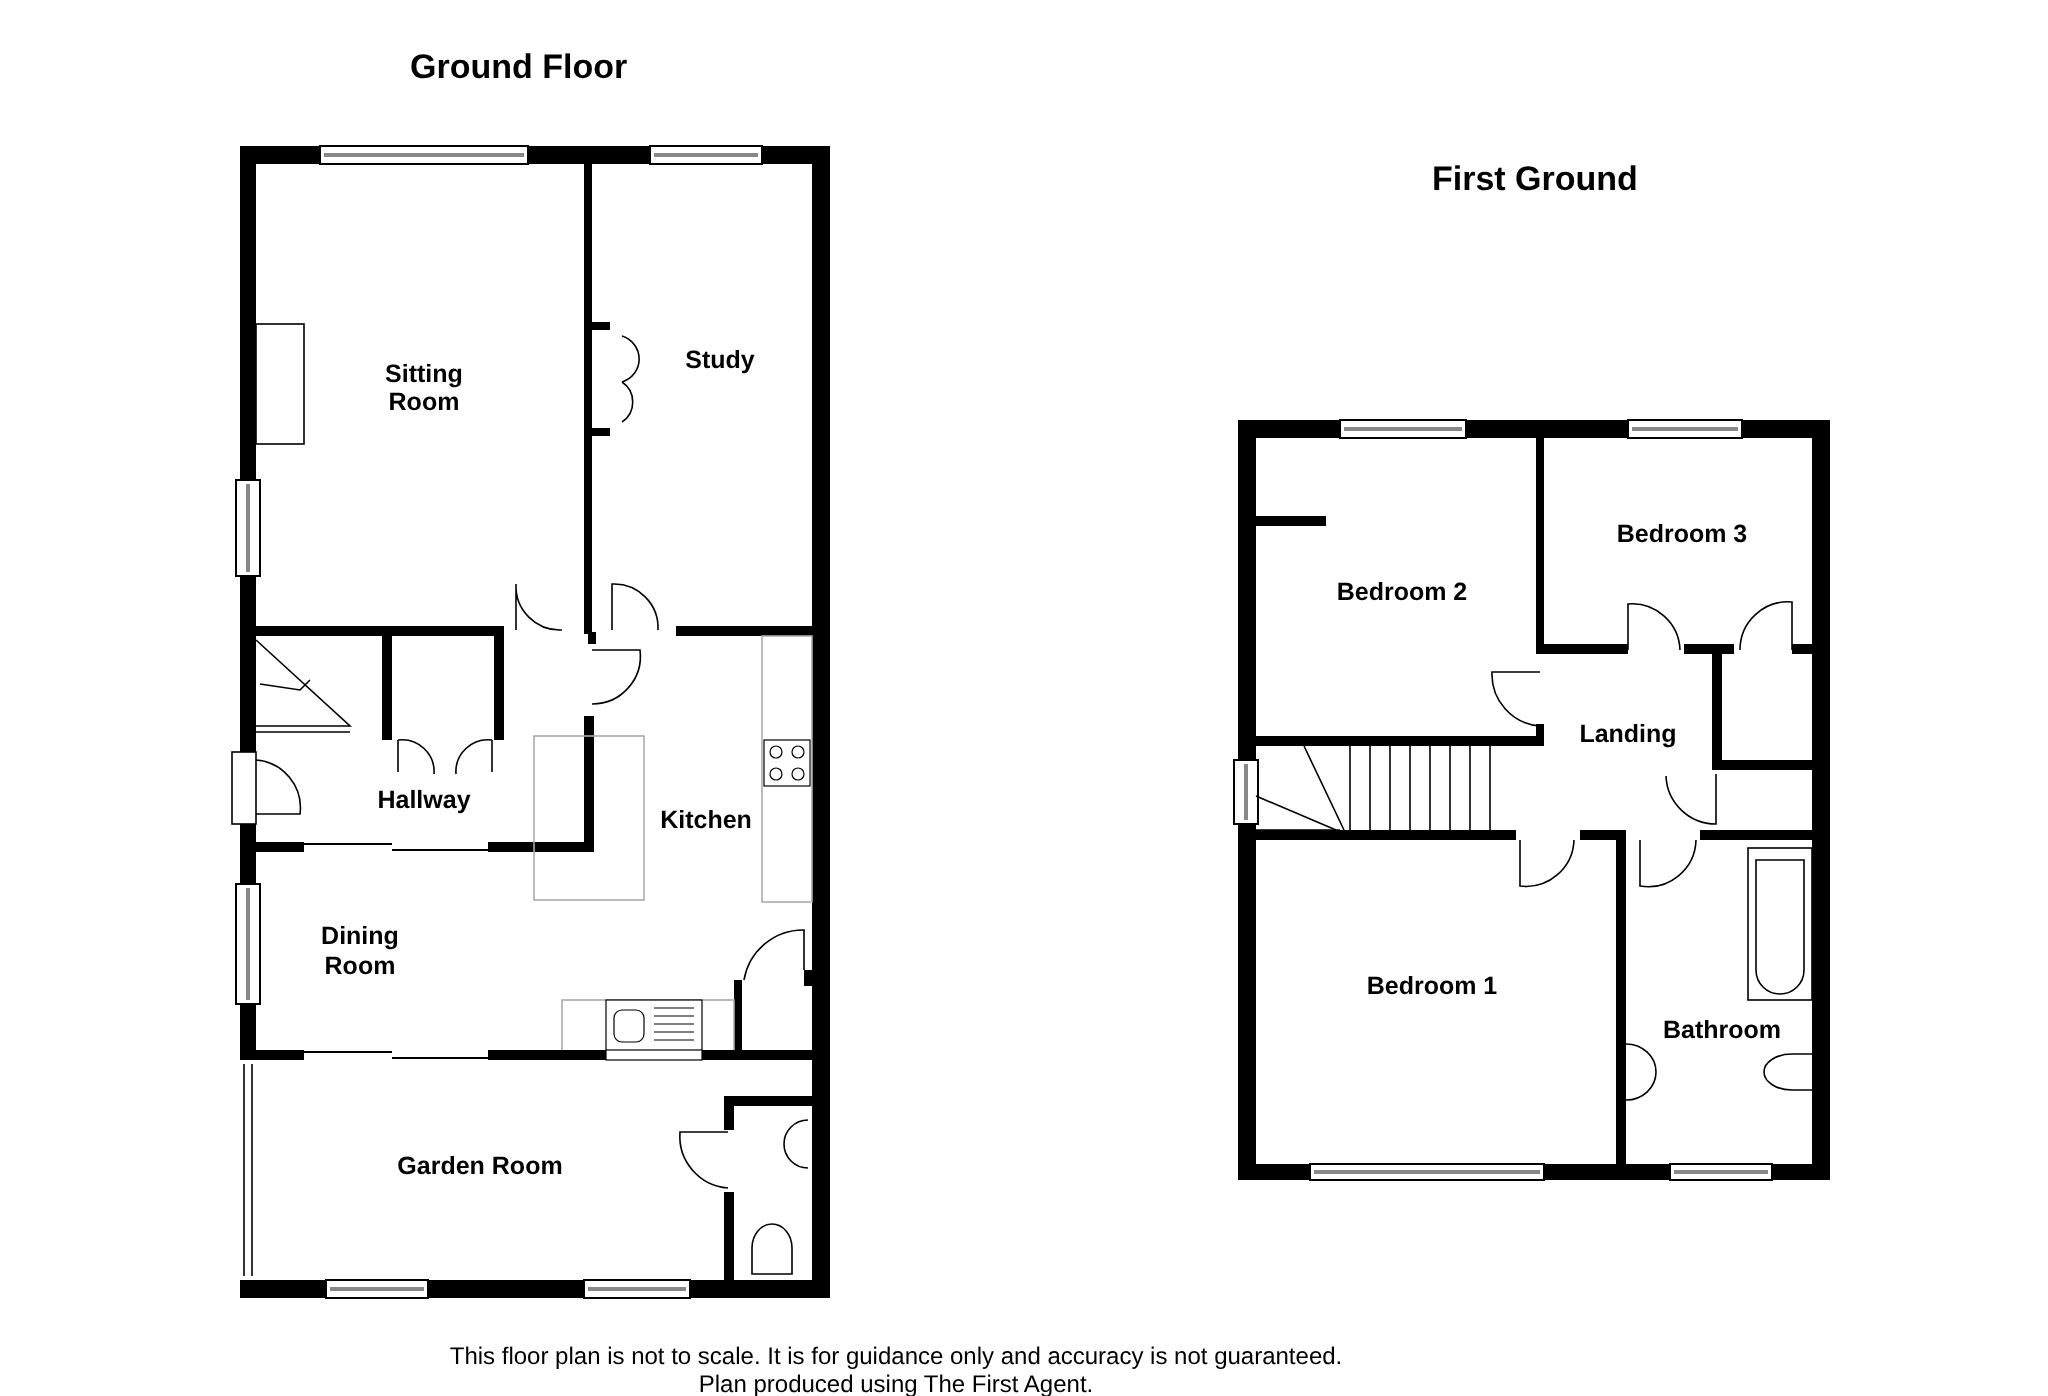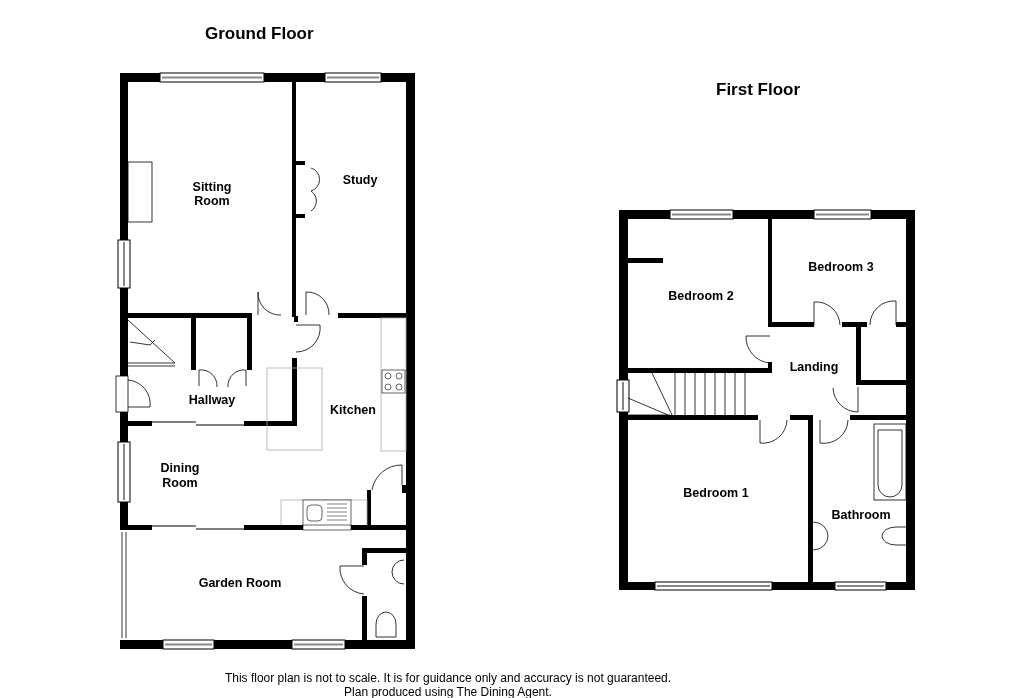--- a/index.html
+++ b/index.html
@@ -10,21 +10,21 @@
   svg { position:absolute; left:0; top:0; }
   .room-label { font-family:"Liberation Sans", sans-serif; font-weight:bold; font-size:12.5px; fill:#000; text-anchor:middle; }
   .footer { position:absolute; left:0; width:896px; text-align:center; font-size:12px; line-height:14px; }
   #footer-1 { top:671px; }
   #footer-2 { top:685px; }
 </style>
 </head>
 <body>
 
 <div class="floor-title" id="ground-title">Ground Floor</div>
-<div class="floor-title" id="first-title">First Floor</div>
+<div class="floor-title" id="first-title">First Ground</div>
 
 <svg width="1024" height="698" viewBox="0 0 1024 698">
 
   <g>
 
     <rect x="120" y="73" width="8" height="576" fill="#000"></rect>
     <rect x="406" y="73" width="9" height="576" fill="#000"></rect>
     <rect x="120" y="73" width="295" height="9" fill="#000"></rect>
     <rect x="120" y="640" width="295" height="9" fill="#000"></rect>
 
@@ -222,13 +222,13 @@
 
     <text class="room-label" x="701" y="300">Bedroom 2</text>
     <text class="room-label" x="841" y="271">Bedroom 3</text>
     <text class="room-label" x="814" y="371">Landing</text>
     <text class="room-label" x="716" y="497">Bedroom 1</text>
     <text class="room-label" x="861" y="519">Bathroom</text>
   </g>
 </svg>
 
 <div class="footer" id="footer-1">This floor plan is not to scale.  It is for guidance only and accuracy is not guaranteed.</div>
-<div class="footer" id="footer-2">Plan produced using The Dining Agent.</div>
+<div class="footer" id="footer-2">Plan produced using The First Agent.</div>
 
 </body></html>

